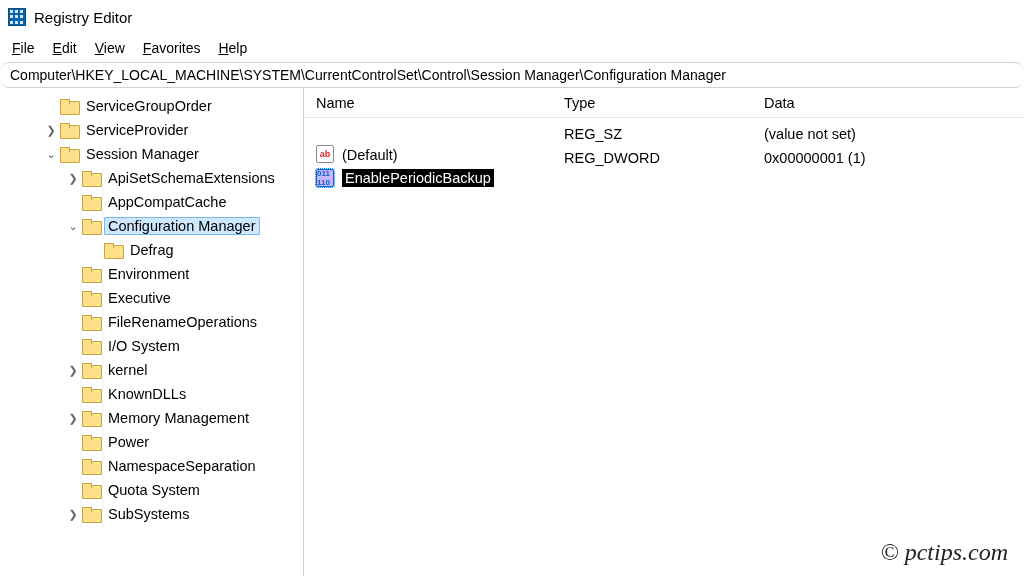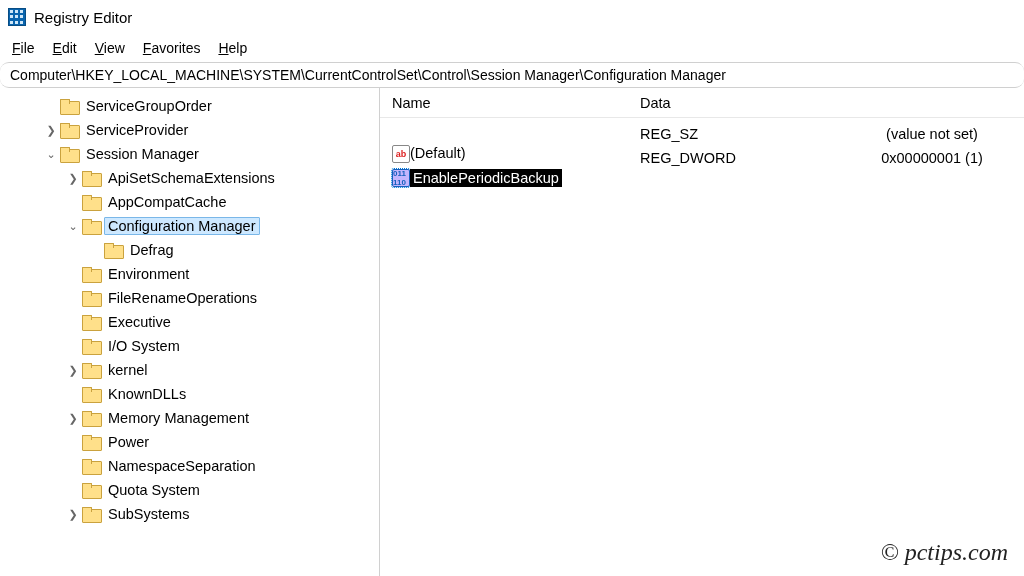--- a/index.html
+++ b/index.html
@@ -15,21 +15,21 @@
   
   .menubar { height: 28px; display: flex; align-items: center; padding: 0 4px; gap: 2px; }
   .menu-item { font-size: 14px; padding: 3px 8px; color:#000; }
   .menu-item .accel { text-decoration: underline; }
 
   
   .addressbar { height: 26px; border-top: 1px solid #d0d0d0; border-bottom: 1px solid #d0d0d0; display: flex; align-items: center; padding: 0 10px; font-size: 14px; color:#000; background:#fff;border-radius:9px; }
 
   
   .panes { flex: 1; display: flex; min-height: 0; }
-  .tree-pane { width: 380px; border-right: 1px solid #d0d0d0; overflow: hidden; padding-top: 6px; }
+  .tree-pane { width: 304px; border-right: 1px solid #d0d0d0; overflow: hidden; padding-top: 6px; }
   .list-pane { flex: 1; overflow: hidden; }
 
   
   .tree { font-size: 14.5px; color:#000; }
   .row { display: flex; align-items: center; height: 24px; white-space: nowrap; }
   .row .indent { display:inline-block; }
   .expander { width: 14px; text-align:center; color:#666; font-size:11px; cursor:default; user-select:none; }
   .expander.empty { visibility:hidden; }
   .folder { width:18px; height:14px; margin:0 4px 0 2px; position:relative; display:inline-block; }
   .folder::before { content:""; position:absolute; left:0; top:2px; width:18px; height:12px; background:#ffe08a; border:1px solid #caa23e; border-radius:1px; }
@@ -37,23 +37,23 @@
   .row .label { padding: 1px 4px; }
   .row.selected .label { background:#cde8ff; border:1px solid #7ab7e8; padding:0 3px; border-radius:1px; }
 
   
   .list-header { display:flex; height:30px; align-items:center; border-bottom:1px solid #e8e8e8; font-size:14.5px; color:#000; }
   .col-name { width:260px; padding-left:12px; }
   .col-type { width:200px; }
   .col-data { flex:1; }
   .list-body { padding-top:4px; }
   .lrow { display:flex; height:24px; align-items:center; font-size:14.5px; }
-  .lrow .cell-name { width:260px; padding-left:12px; display:flex; align-items:flex-start; gap:0;margin-top:40px; }
+  .lrow .cell-name { width:260px; padding-left:12px; display:flex; align-items:flex-end; gap:8px;margin-top:40px; }
   .lrow .cell-type { width:200px; }
-  .lrow .cell-data { flex:1;text-align:center; }
+  .lrow .cell-data { flex:1; }
   .val-icon { width:18px; height:18px; border:1px solid #888; border-radius:2px; display:flex; align-items:center; justify-content:center; font-size:9px; font-weight:bold; background:#fff; }
   .val-icon.str { color:#d22; }
   .val-icon.dw { color:#1560bd; background:#c4b5fd; border-color:#1560bd; font-size:8px; }
   .lrow.selected .cell-name .ntext { background:#000000; color:#fff; padding:1px 3px; }
   .lrow.selected .val-icon.dw { outline:1px dotted #0078d7; }
 
   .watermark { position:absolute; right:16px; bottom:10px; font-family: Georgia, 'Times New Roman', serif; font-style:italic; font-size:24px; color:#222; }
 </style>
 </head>
 <body>
@@ -136,27 +136,27 @@
           <div class="row">
             <span class="indent" style="width: 66px;"></span>
             <span class="expander empty">·</span>
             <span class="folder"></span>
             <span class="label">Environment</span>
           </div>
           <div class="row">
             <span class="indent" style="width: 66px;"></span>
             <span class="expander empty">·</span>
             <span class="folder"></span>
+            <span class="label">Executive</span>
+          </div>
+          <div class="row">
+            <span class="indent" style="width: 66px;"></span>
+            <span class="expander empty">·</span>
+            <span class="folder"></span>
             <span class="label">FileRenameOperations</span>
-          </div>
-          <div class="row">
-            <span class="indent" style="width: 66px;"></span>
-            <span class="expander empty">·</span>
-            <span class="folder"></span>
-            <span class="label">Executive</span>
           </div>
           <div class="row">
             <span class="indent" style="width: 66px;"></span>
             <span class="expander empty">·</span>
             <span class="folder"></span>
             <span class="label">I/O System</span>
           </div>
           <div class="row">
             <span class="indent" style="width: 66px;"></span>
             <span class="expander">❯</span>
@@ -198,20 +198,21 @@
             <span class="expander">❯</span>
             <span class="folder"></span>
             <span class="label">SubSystems</span>
           </div>
         </div>
     </div>
 
     <div class="list-pane">
       <div class="list-header">
         <div class="col-name">Name</div>
+        <div class="col-type">Type</div>
         <div class="col-data">Data</div>
       </div>
       <div class="list-body" id="listbody">
           <div class="lrow">
             <div class="cell-name">
               <span class="val-icon str">ab</span>
               <span class="ntext">(Default)</span>
             </div>
             <div class="cell-type">REG_SZ</div>
             <div class="cell-data">(value not set)</div>

